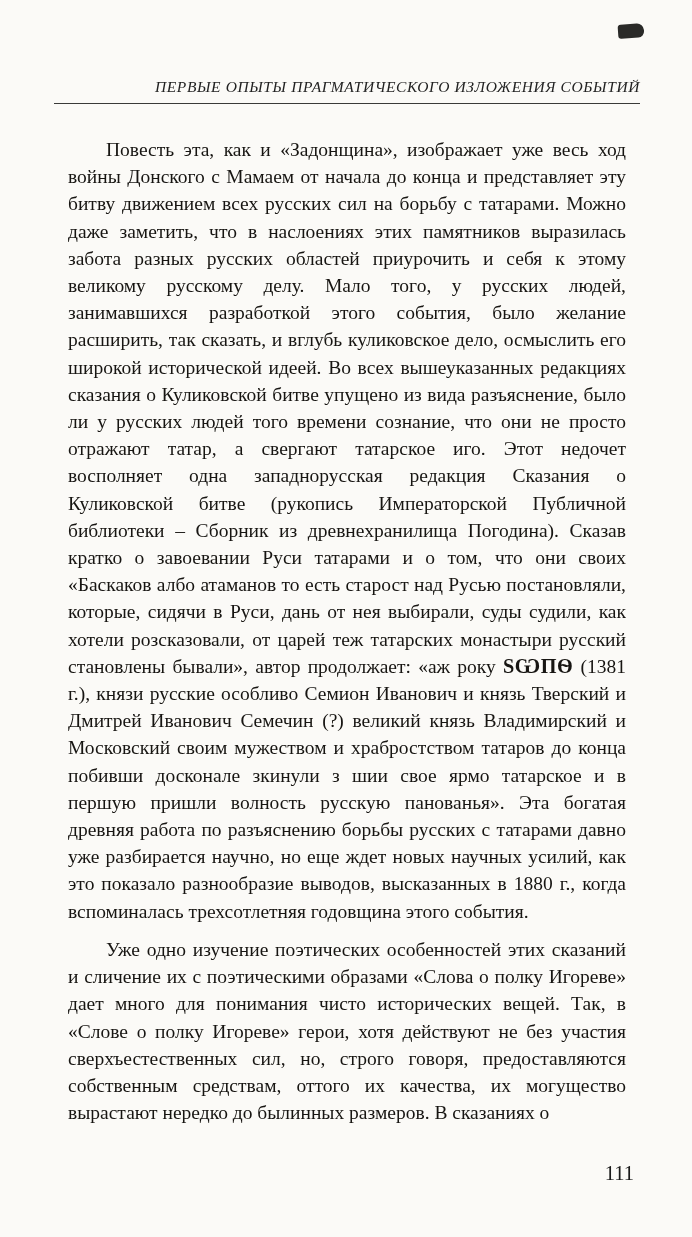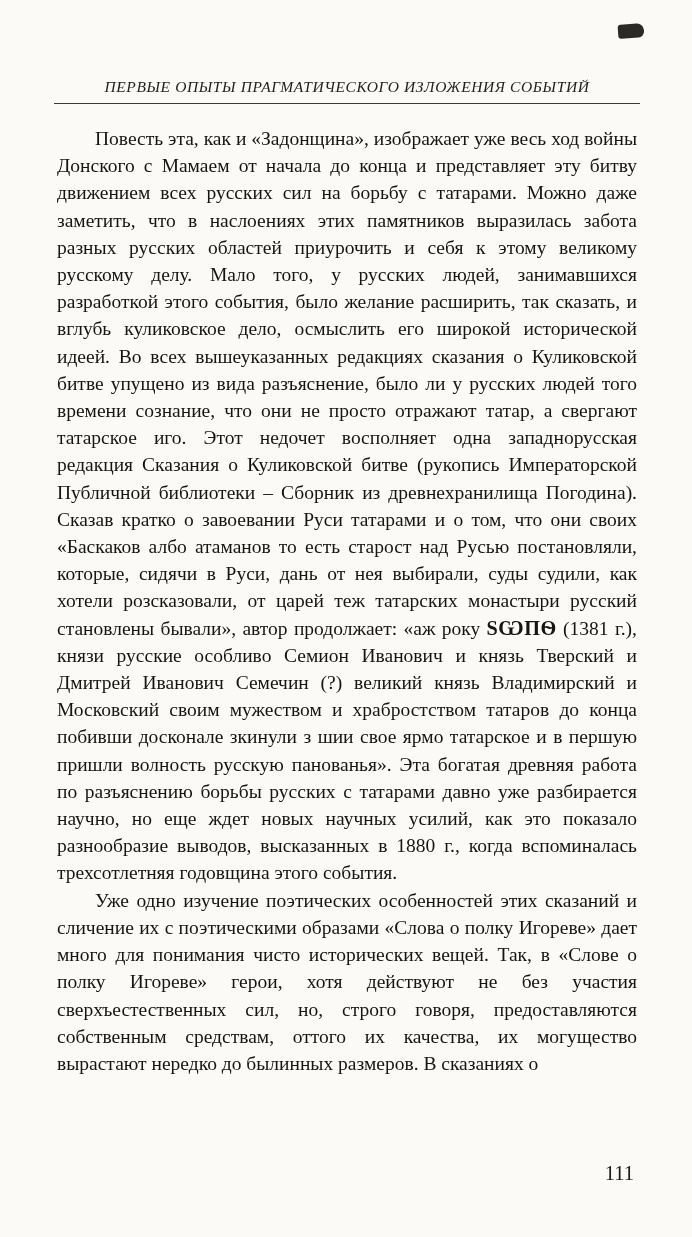--- a/index.html
+++ b/index.html
@@ -25,40 +25,40 @@
     height: 14px;
     background: #2a2a28;
     border-radius: 3px 7px 6px 3px;
     transform: rotate(-4deg);
   }
   .running-head {
     position: absolute;
     top: 78px;
     left: 54px;
     width: 586px;
-    text-align: center;
+    text-align: right;
     font-style: italic;
     font-size: 15.5px;
     letter-spacing: 0.6px;
     color: #222;
     padding-bottom: 7px;
     border-bottom: 1.6px solid #3a3a38;
   }
   .body-text {
     position: absolute;
     top: 125px;
     left: 57px;
     width: 580px;
     font-size: 19.5px;
     line-height: 27.2px;
     text-align: justify;
     color: #171512;
   }
   .body-text p {
-    margin: 0;
+    margin: 11px;
     text-indent: 38px;
   }
   .cyr-numeral {
     font-weight: bold;
     font-size: 1.04em;
     letter-spacing: 0.5px;
   }
   .page-number {
     position: absolute;
     right: 58px;

